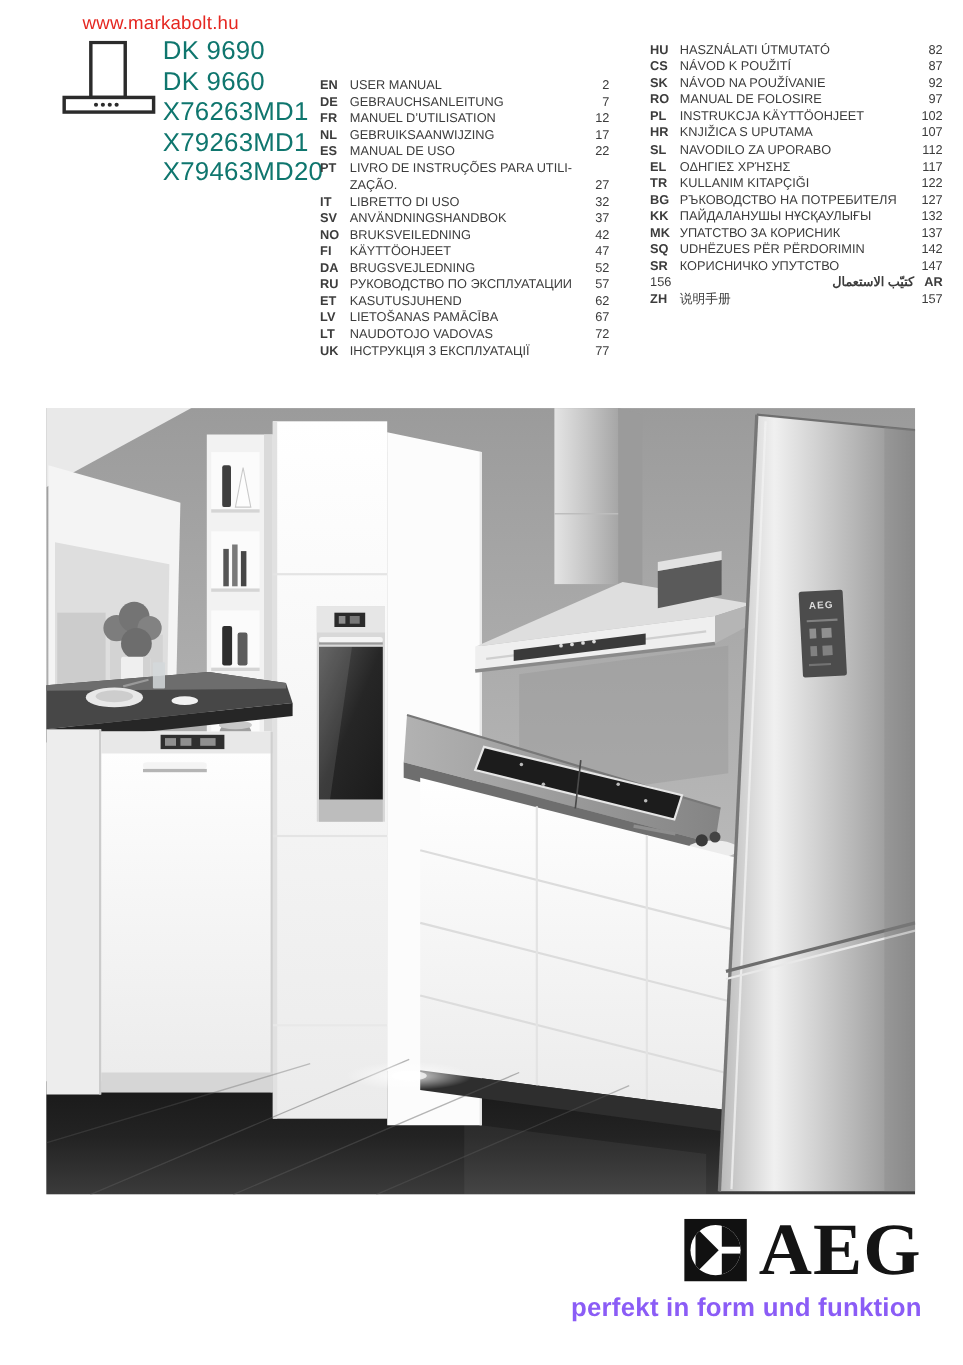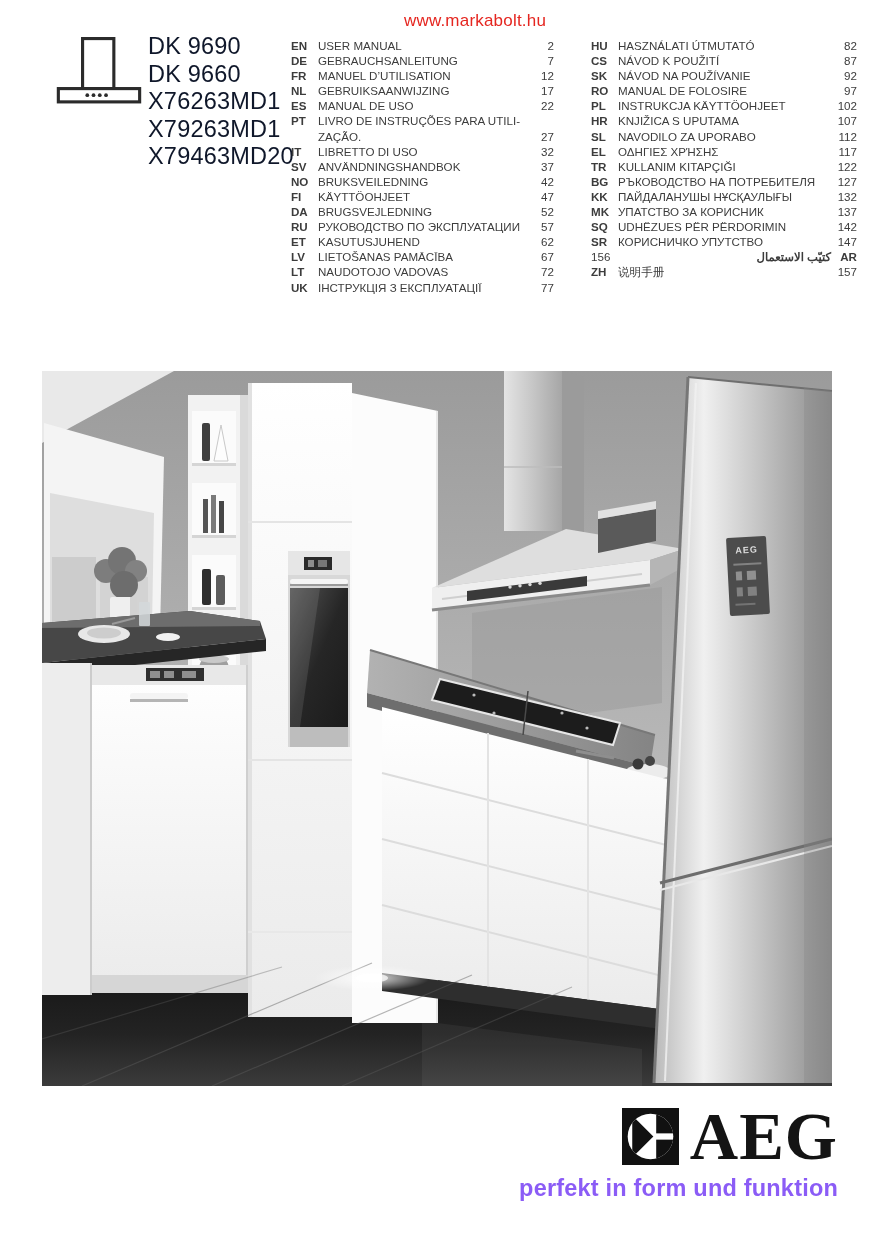--- a/index.html
+++ b/index.html
@@ -1,30 +1,30 @@
 <!DOCTYPE html>
 <html><head>
 <meta charset="utf-8">
 <style>
   html,body{margin:0;padding:0;}
   body{
     width:875px;height:1241px;position:relative;background:#ffffff;
     font-family:"Liberation Sans", sans-serif;color:#3d3d3d;overflow:hidden;
   }
   .url{
-    position:absolute;top:11px;left:75px;width:800px;text-align:center;
+    position:absolute;top:11px;left:75px;width:800px;text-align:left;
     font-size:17px;letter-spacing:.2px;color:#e52620;cursor:pointer;
   }
   .hood-icon{position:absolute;left:56px;top:37px;width:86px;height:92px;}
   .models{
     position:absolute;left:148px;top:33px;font-size:23.5px;line-height:27.6px;
-    color:#0f172a;letter-spacing:.2px;white-space:nowrap;
+    color:#0f766e;letter-spacing:.2px;white-space:nowrap;
   }
   .toc-col{position:absolute;top:38px;font-size:11.6px;line-height:15.1px;color:#3c3c3c;}
-  #toc-left{left:291px;width:263px;}
+  #toc-left{left:291px;width:263px;margin-top:32px;}
   #toc-right{left:563px;width:266px;margin-left:28px;}
   .toc-line{display:flex;align-items:baseline;}
   .toc-code{width:27px;flex:none;font-weight:bold;}
   .toc-code.num{font-weight:normal;}
   .toc-title{flex:1;white-space:nowrap;overflow:visible;}
   .toc-title.rtl{direction:rtl;text-align:right;padding-right:6px;font-weight:bold;}
   .toc-page{flex:none;text-align:right;min-width:20px;}
   .toc-page.bold{font-weight:bold;}
   .photo{position:absolute;left:42px;top:371px;width:790px;height:715px;}
   .photo svg{display:block;width:100%;height:100%;}

